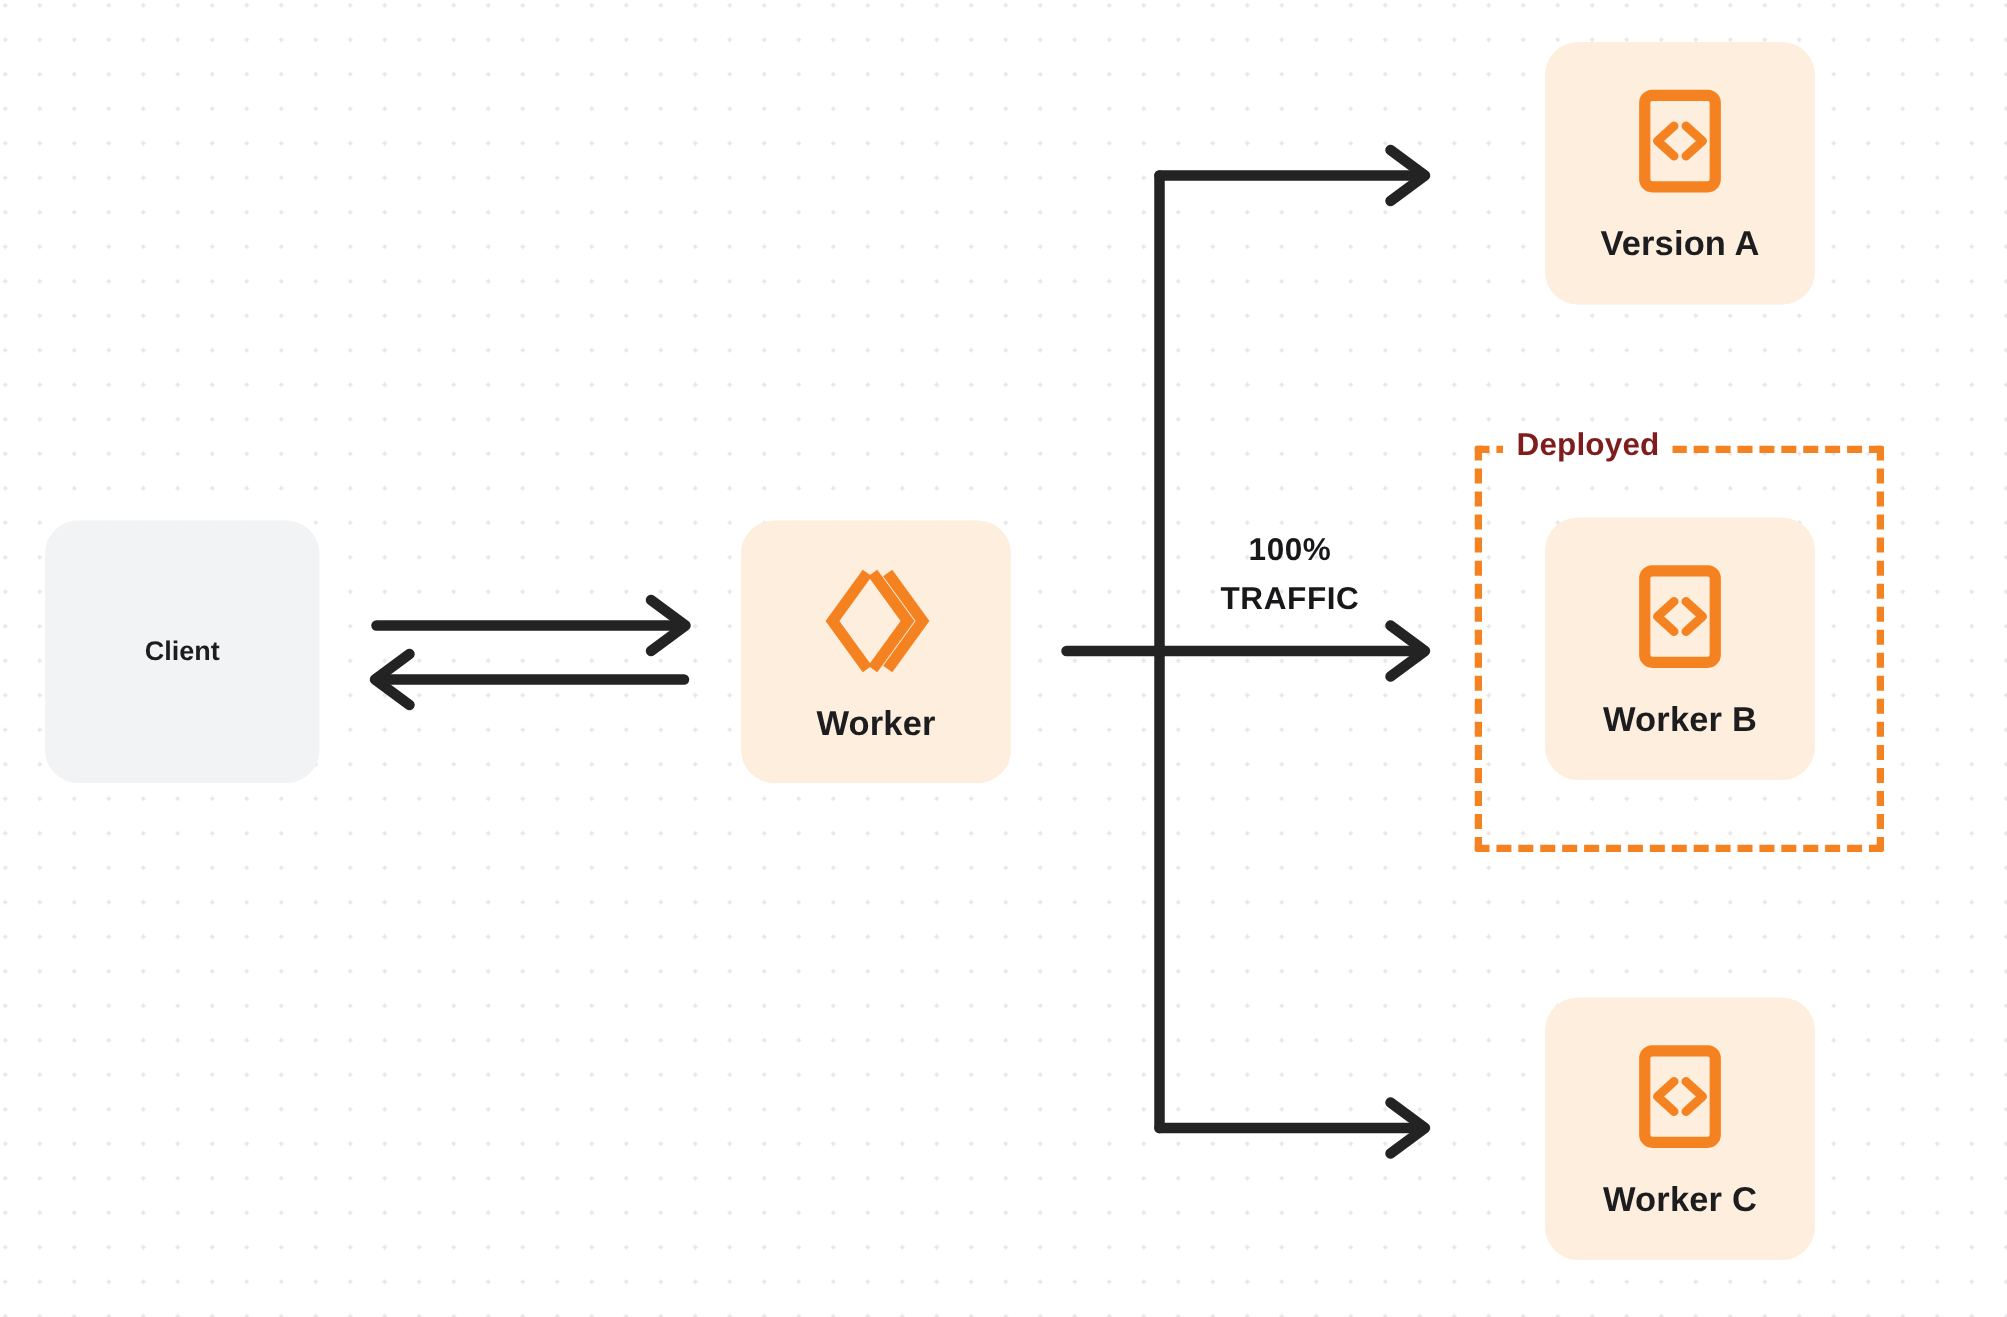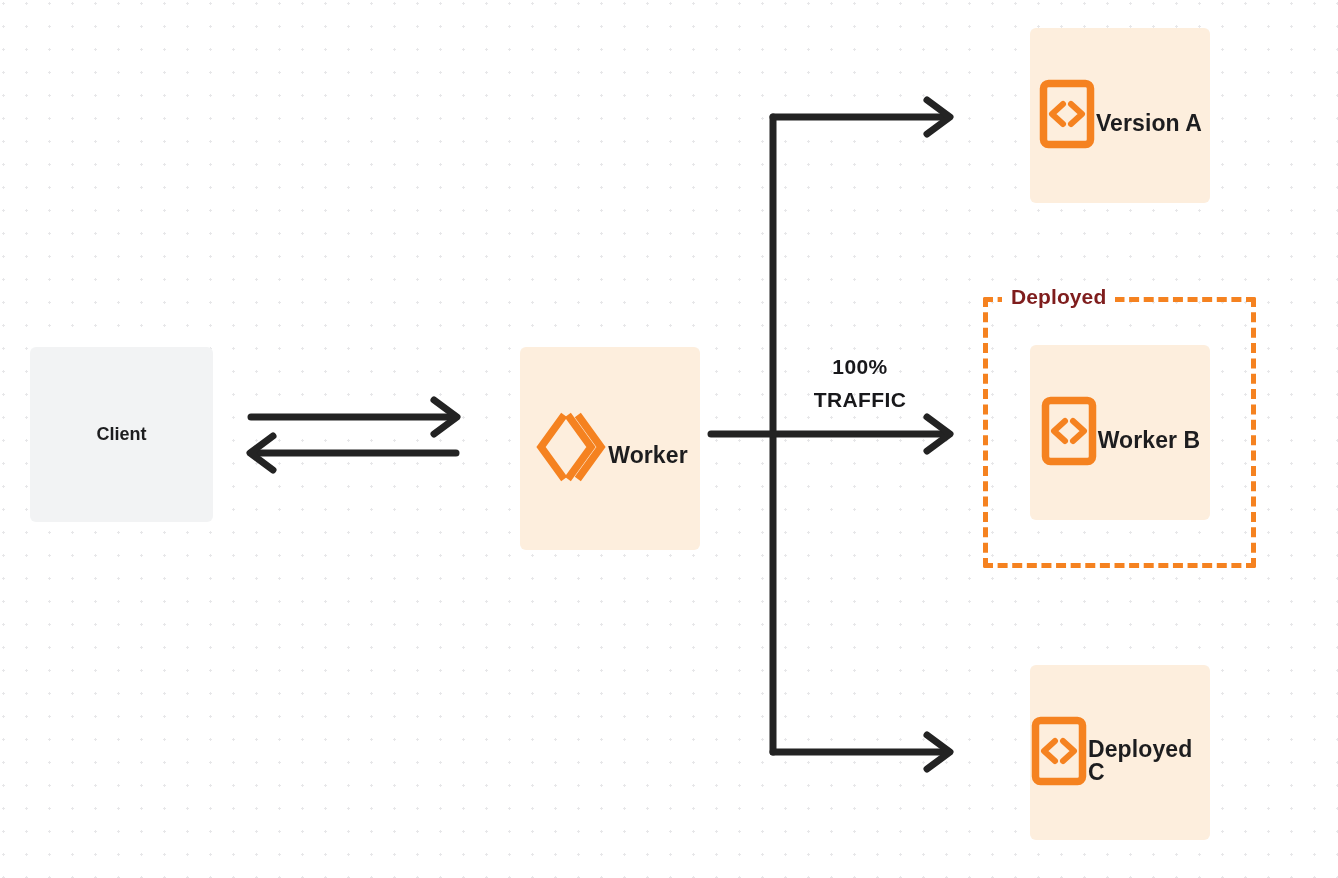--- a/index.html
+++ b/index.html
@@ -30,40 +30,40 @@
     top: 0;
     width: 1338px;
     height: 878px;
     pointer-events: none;
   }
 
   
   .node {
     position: absolute;
     box-sizing: border-box;
-    border-radius: 6px;
+    border-radius: 22px;
     display: flex;
-    flex-direction: row;
+    flex-direction: column;
     align-items: center;
     justify-content: center;
   }
 
   .node-client {
     left: 30px;
     top: 347px;
     width: 183px;
     height: 175px;
     background: #f2f3f4;
   }
 
   .node-worker {
-    left: 520px;
+    left: 494px;
     top: 347px;
     width: 180px;
-    height: 203px;
+    height: 175px;
     background: #fdeedd;
   }
 
   .node-version {
     width: 180px;
     height: 175px;
     background: #fdeedd;
     left: 1030px;
   }
 
@@ -224,21 +224,21 @@
   <div class="node node-version node-vc">
     <span class="node-icon">
       <svg width="58" height="72" viewBox="0 0 58 72">
         <rect x="5.5" y="5.5" width="47" height="61" rx="5" ry="5" fill="none" stroke="#f58220" stroke-width="7.5"></rect>
         <g fill="none" stroke="#f58220" stroke-width="6" stroke-linecap="round" stroke-linejoin="round">
           <polyline points="25,26 14,36 25,46"></polyline>
           <polyline points="33,26 44,36 33,46"></polyline>
         </g>
       </svg>
     </span>
-    <div class="node-label version-label">Deployed C</div>
+    <div class="node-label version-label">Worker C</div>
   </div>
 
   <div class="traffic-label">
     <span>100%</span>
     <span>TRAFFIC</span>
   </div>
 
 </div>
 
 </body></html>

